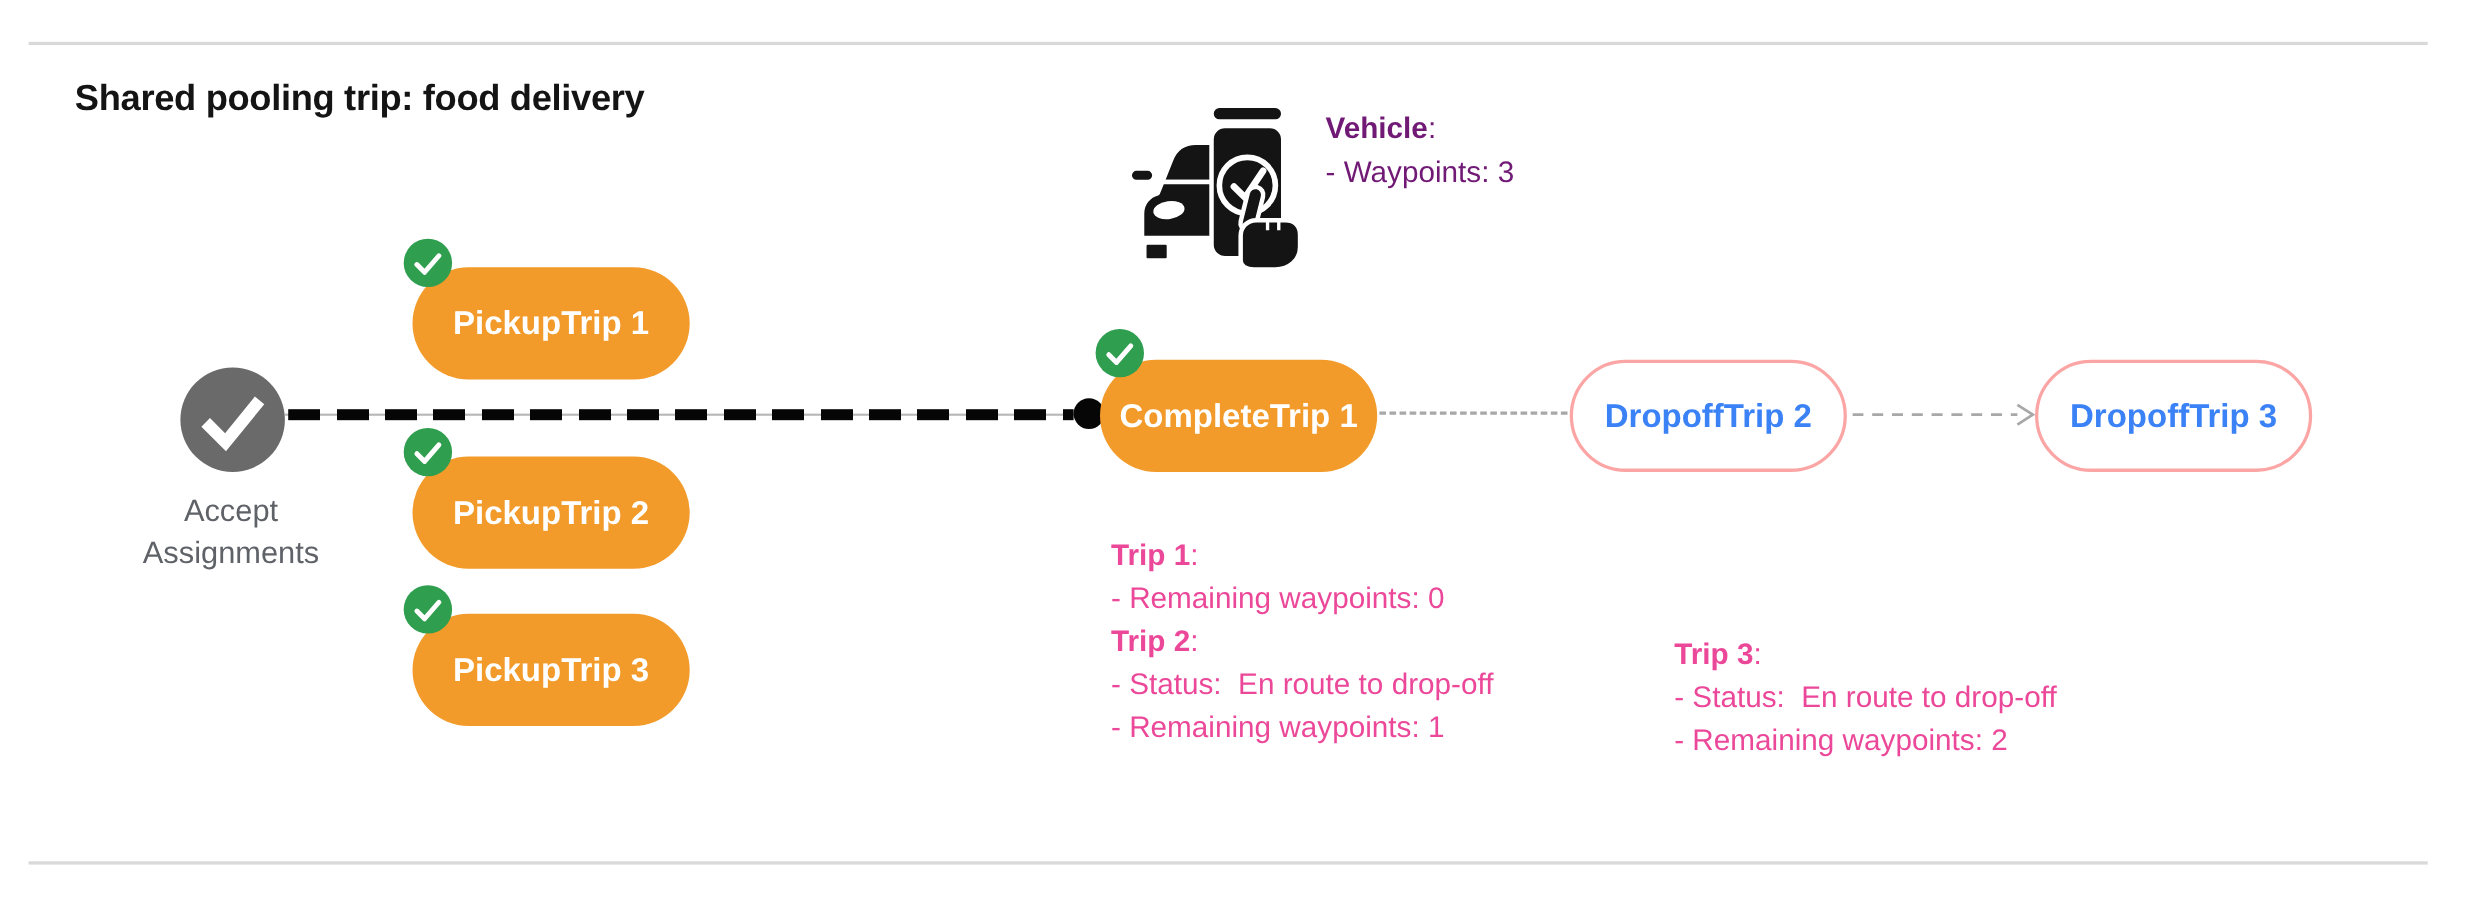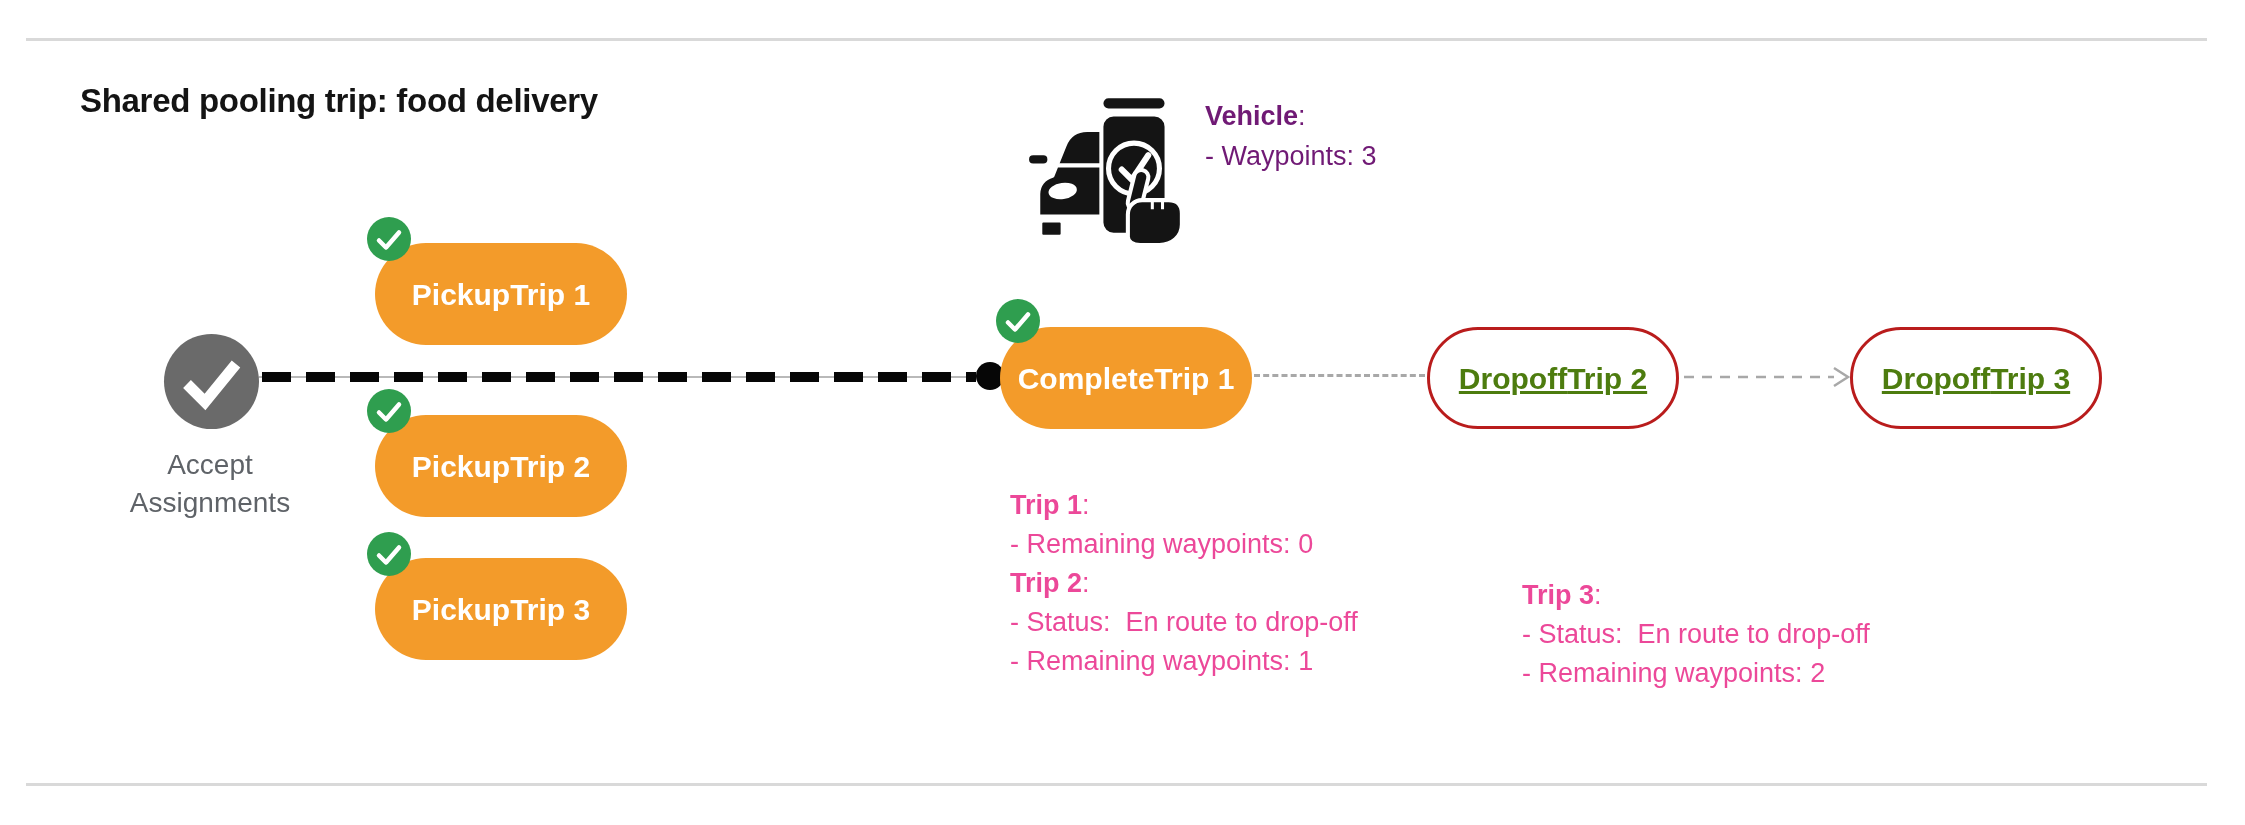--- a/index.html
+++ b/index.html
@@ -5,21 +5,21 @@
   html, body { margin:0; padding:0; background:#ffffff; }
   .stage {
     position:relative; width:2245px; height:825px; background:#ffffff;
     font-family:"Liberation Sans", sans-serif; overflow:hidden;
   }
   .hr { position:absolute; left:26px; width:2181px; height:3px; background:#d9d9d9; }
   .hr.top { top:38px; }
   .hr.bottom { top:783px; }
 
   .title {
-    position:absolute; left:64px; top:66px; margin:16px;
+    position:absolute; left:64px; top:66px; margin:4px;
     font-size:33px; font-weight:bold; color:#141414; letter-spacing:-0.3px;
   }
 
   .vehicle-icon { position:absolute; left:1026px; top:84px; width:163px; height:163px; }
   .vehicle-text { position:absolute; left:1205px; top:96px; font-size:27px; line-height:40px; color:#701a75; }
   .b { font-weight:bold; }
   .pre { white-space:pre; }
 
   .accept-circle {
     position:absolute; left:164px; top:334px; width:95px; height:95px;
@@ -38,21 +38,21 @@
   }
   .dot { position:absolute; left:976px; top:362px; width:28px; height:28px; background:#060606; border-radius:50%; }
 
   .pill {
     position:absolute; width:252px; height:102px; border-radius:51px;
     display:flex; align-items:center; justify-content:center;
     text-align:center; font-weight:bold; font-size:30px; line-height:37px;
     box-sizing:border-box;
   }
   .pill.orange { background:#f39b2a; color:#ffffff; }
-  .pill.ghost  { background:#ffffff; border:3px solid #b91c1c; color:#4d7c0f;text-decoration:underline; }
+  .pill.ghost  { background:#ffffff; border:3px solid #fca5a5; color:#3b82f6; }
 
   .badge {
     position:absolute; left:-8px; top:-26px; width:44px; height:44px;
     border-radius:50%; background:#2f9e4f;
     display:flex; align-items:center; justify-content:center;
   }
 
   .connector-dashed { position:absolute; top:374px; height:0; border-top:3px dashed #a8a8a8; }
   #conn1 { left:1254px; width:171px; }
   .arrow-svg { position:absolute; left:1684px; top:362px; }

